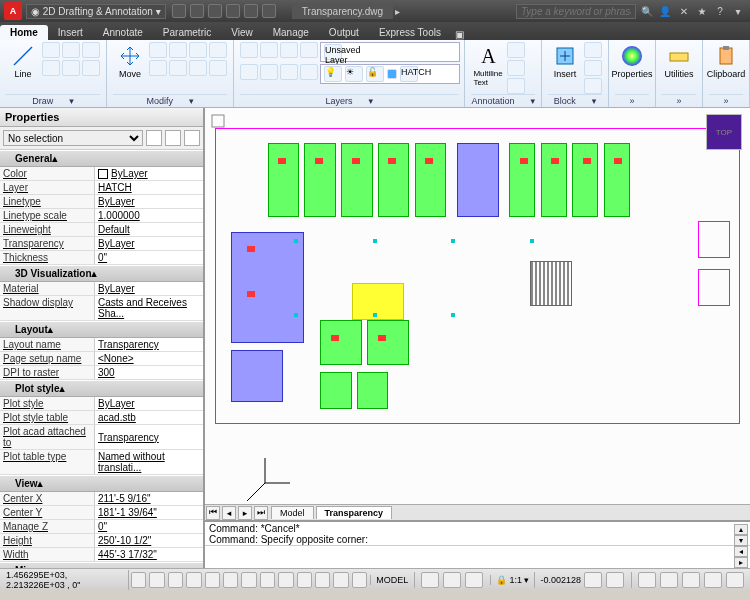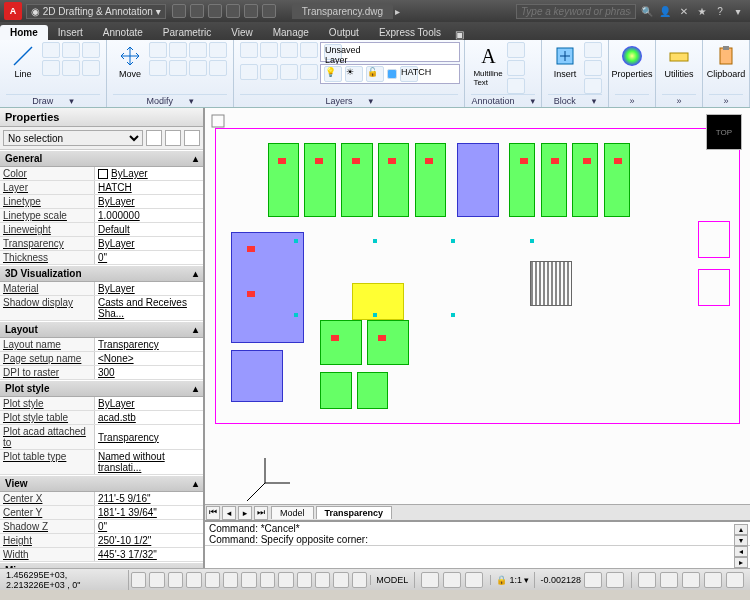--- a/index.html
+++ b/index.html
@@ -30,29 +30,29 @@
 .smgrid span, .smrow span{ width:18px; height:16px; background:#eef4fb; border:1px solid #cde; border-radius:2px;}
 .smrow{display:flex;gap:2px;}
 .layercombo{border:1px solid #aac; background:#fff; font-size:9px; padding:1px 3px; width:140px; display:flex; align-items:center; gap:3px;}
 
 .mainrow { display:flex; height:460px;}
 .proppanel { width:205px; background:#e8e8e8; border-right:2px solid #999; display:flex; flex-direction:column;}
 .proppanel .pphead { background:linear-gradient(#f4f4f4,#dcdcdc); padding:3px 5px; font-weight:bold; font-size:11px; border-bottom:1px solid #aaa;}
 .selrow { display:flex; padding:3px; gap:3px; background:#f0f0f0; border-bottom:1px solid #ccc;}
 .selrow select{flex:1; font-size:10px; border:1px solid #aaa;}
 .selrow .sic{width:16px;height:16px;border:1px solid #aaa;background:#fff;}
-.pgroup .pghead{background:linear-gradient(#dfdfdf,#c8c8c8); font-size:10px; font-weight:bold; padding:2px 5px; border-top:1px solid #fff; border-bottom:1px solid #aaa; display:flex; justify-content:space-between;}
+.pgroup .pghead{background:linear-gradient(#dfdfdf,#c8c8c8); font-size:10px; font-weight:bold; padding:2px 15px; border-top:1px solid #fff; border-bottom:1px solid #aaa; display:flex; }
 .prow{display:flex; font-size:10px; border-bottom:1px solid #ddd; background:#f7f7f7;text-decoration:underline;}
 .prow .pk{width:95px; padding:1px 3px; border-right:1px solid #ccc; color:#333;}
 .prow .pv{flex:1; padding:1px 3px; background:#fff; display:flex; align-items:center; gap:3px;}
 .clrswatch{width:10px;height:10px;background:#fff;border:1px solid #000;display:inline-block;}
 
 .drawarea { flex:1; position:relative; background:#fff; overflow:hidden;}
 .canvas { position:absolute; inset:0; background:#fcfcfc;}
-.vcube{position:absolute;top:6px;right:8px;width:36px;height:36px;border:1px solid #bbb;background:#000000;display:flex;align-items:center;justify-content:center;font-size:8px;color:#888;}
+.vcube{position:absolute;top:6px;right:8px;width:36px;height:36px;border:1px solid #bbb;background:#4c1d95;display:flex;align-items:center;justify-content:center;font-size:8px;color:#888;}
 .navcube{position:absolute;top:6px;left:6px;width:14px;height:14px;}
 
 .sheettabs{position:absolute;bottom:48px;left:0;right:0;height:16px;background:#e4e4e4;display:flex;align-items:center;font-size:9px;border-top:1px solid #aaa;}
 .sheettabs .navb{width:14px;height:14px;border:1px solid #aaa;margin:0 1px;display:flex;align-items:center;justify-content:center;background:#f4f4f4;}
 .sheettabs .stab{padding:1px 8px;border:1px solid #aaa;border-bottom:none;background:#f8f8f8;margin-left:2px;}
 .sheettabs .stab.active{background:#fff;font-weight:bold;}
 
 .cmdwin{position:absolute;bottom:0;left:0;right:0;height:48px;background:#fff;border-top:2px solid #999;font-family:Consolas,monospace;font-size:10px;}
 .cmdhist{height:24px;overflow:hidden;padding:1px 4px;border-bottom:1px solid #ccc;}
 .cmdline{display:flex;align-items:center;padding:2px 4px;}
@@ -437,21 +437,21 @@
               <span>211'-5 9/16"</span>
             </div>
           </div>
           <div class="prow">
             <div class="pk">Center Y</div>
             <div class="pv">
               <span>181'-1 39/64"</span>
             </div>
           </div>
           <div class="prow">
-            <div class="pk">Shadow Z</div>
+            <div class="pk">Manage Z</div>
             <div class="pv">
               <span>0"</span>
             </div>
           </div>
           <div class="prow">
             <div class="pk">Height</div>
             <div class="pv">
               <span>250'-10 1/2"</span>
             </div>
           </div>

